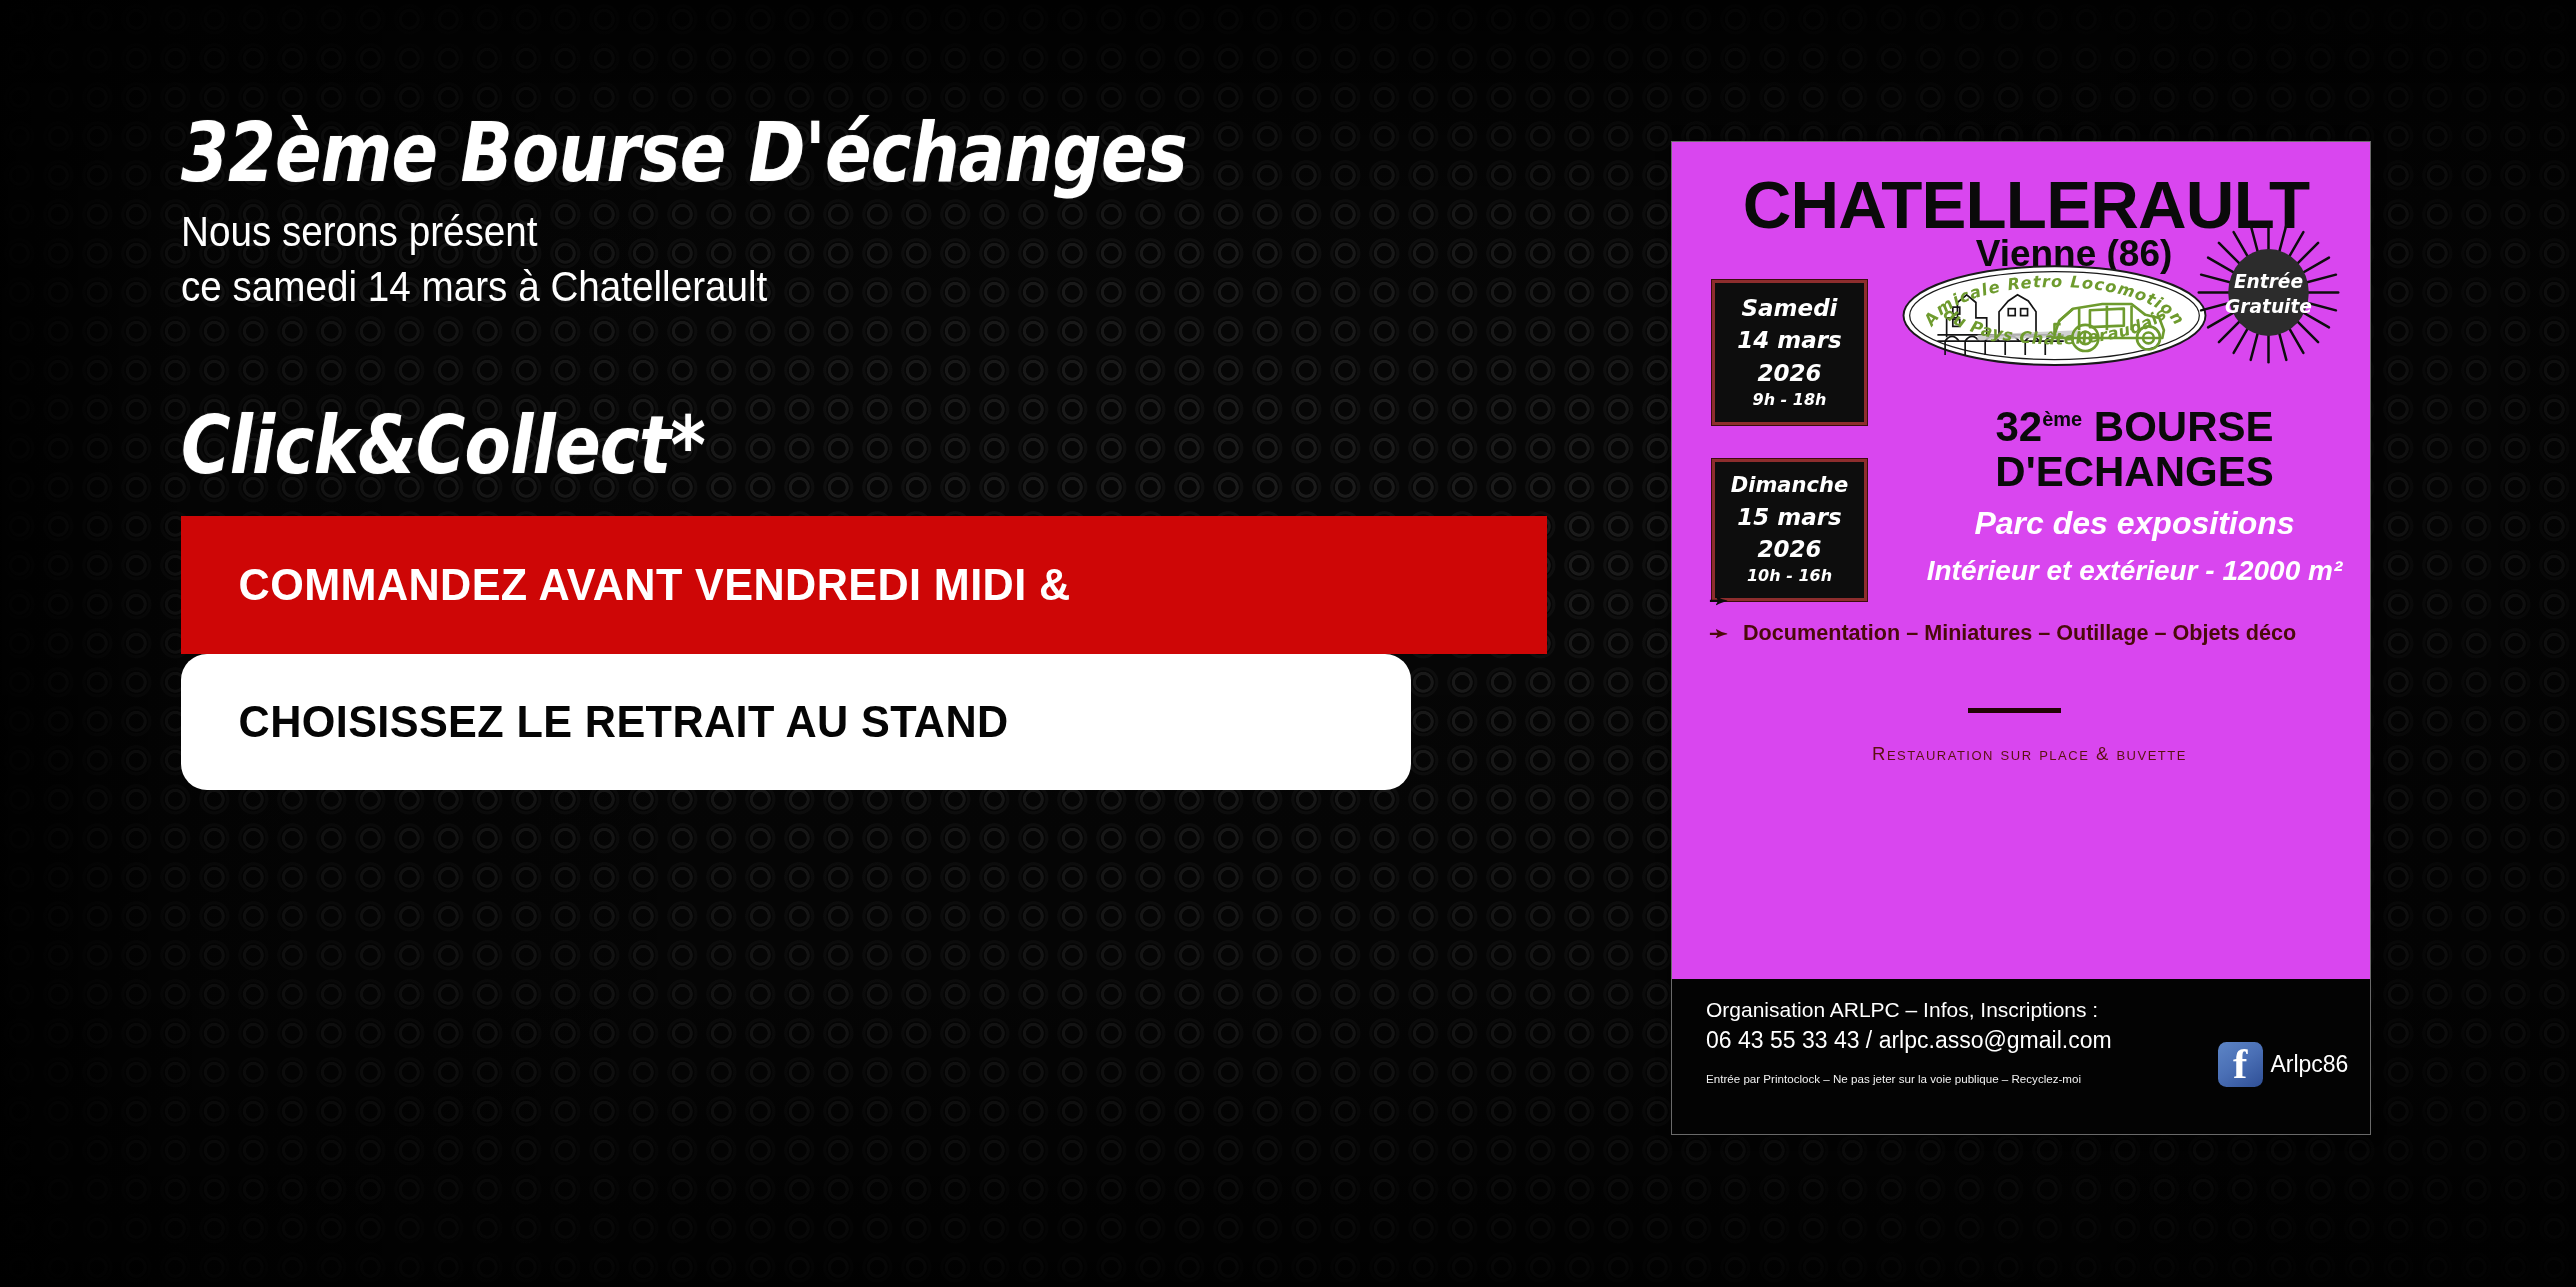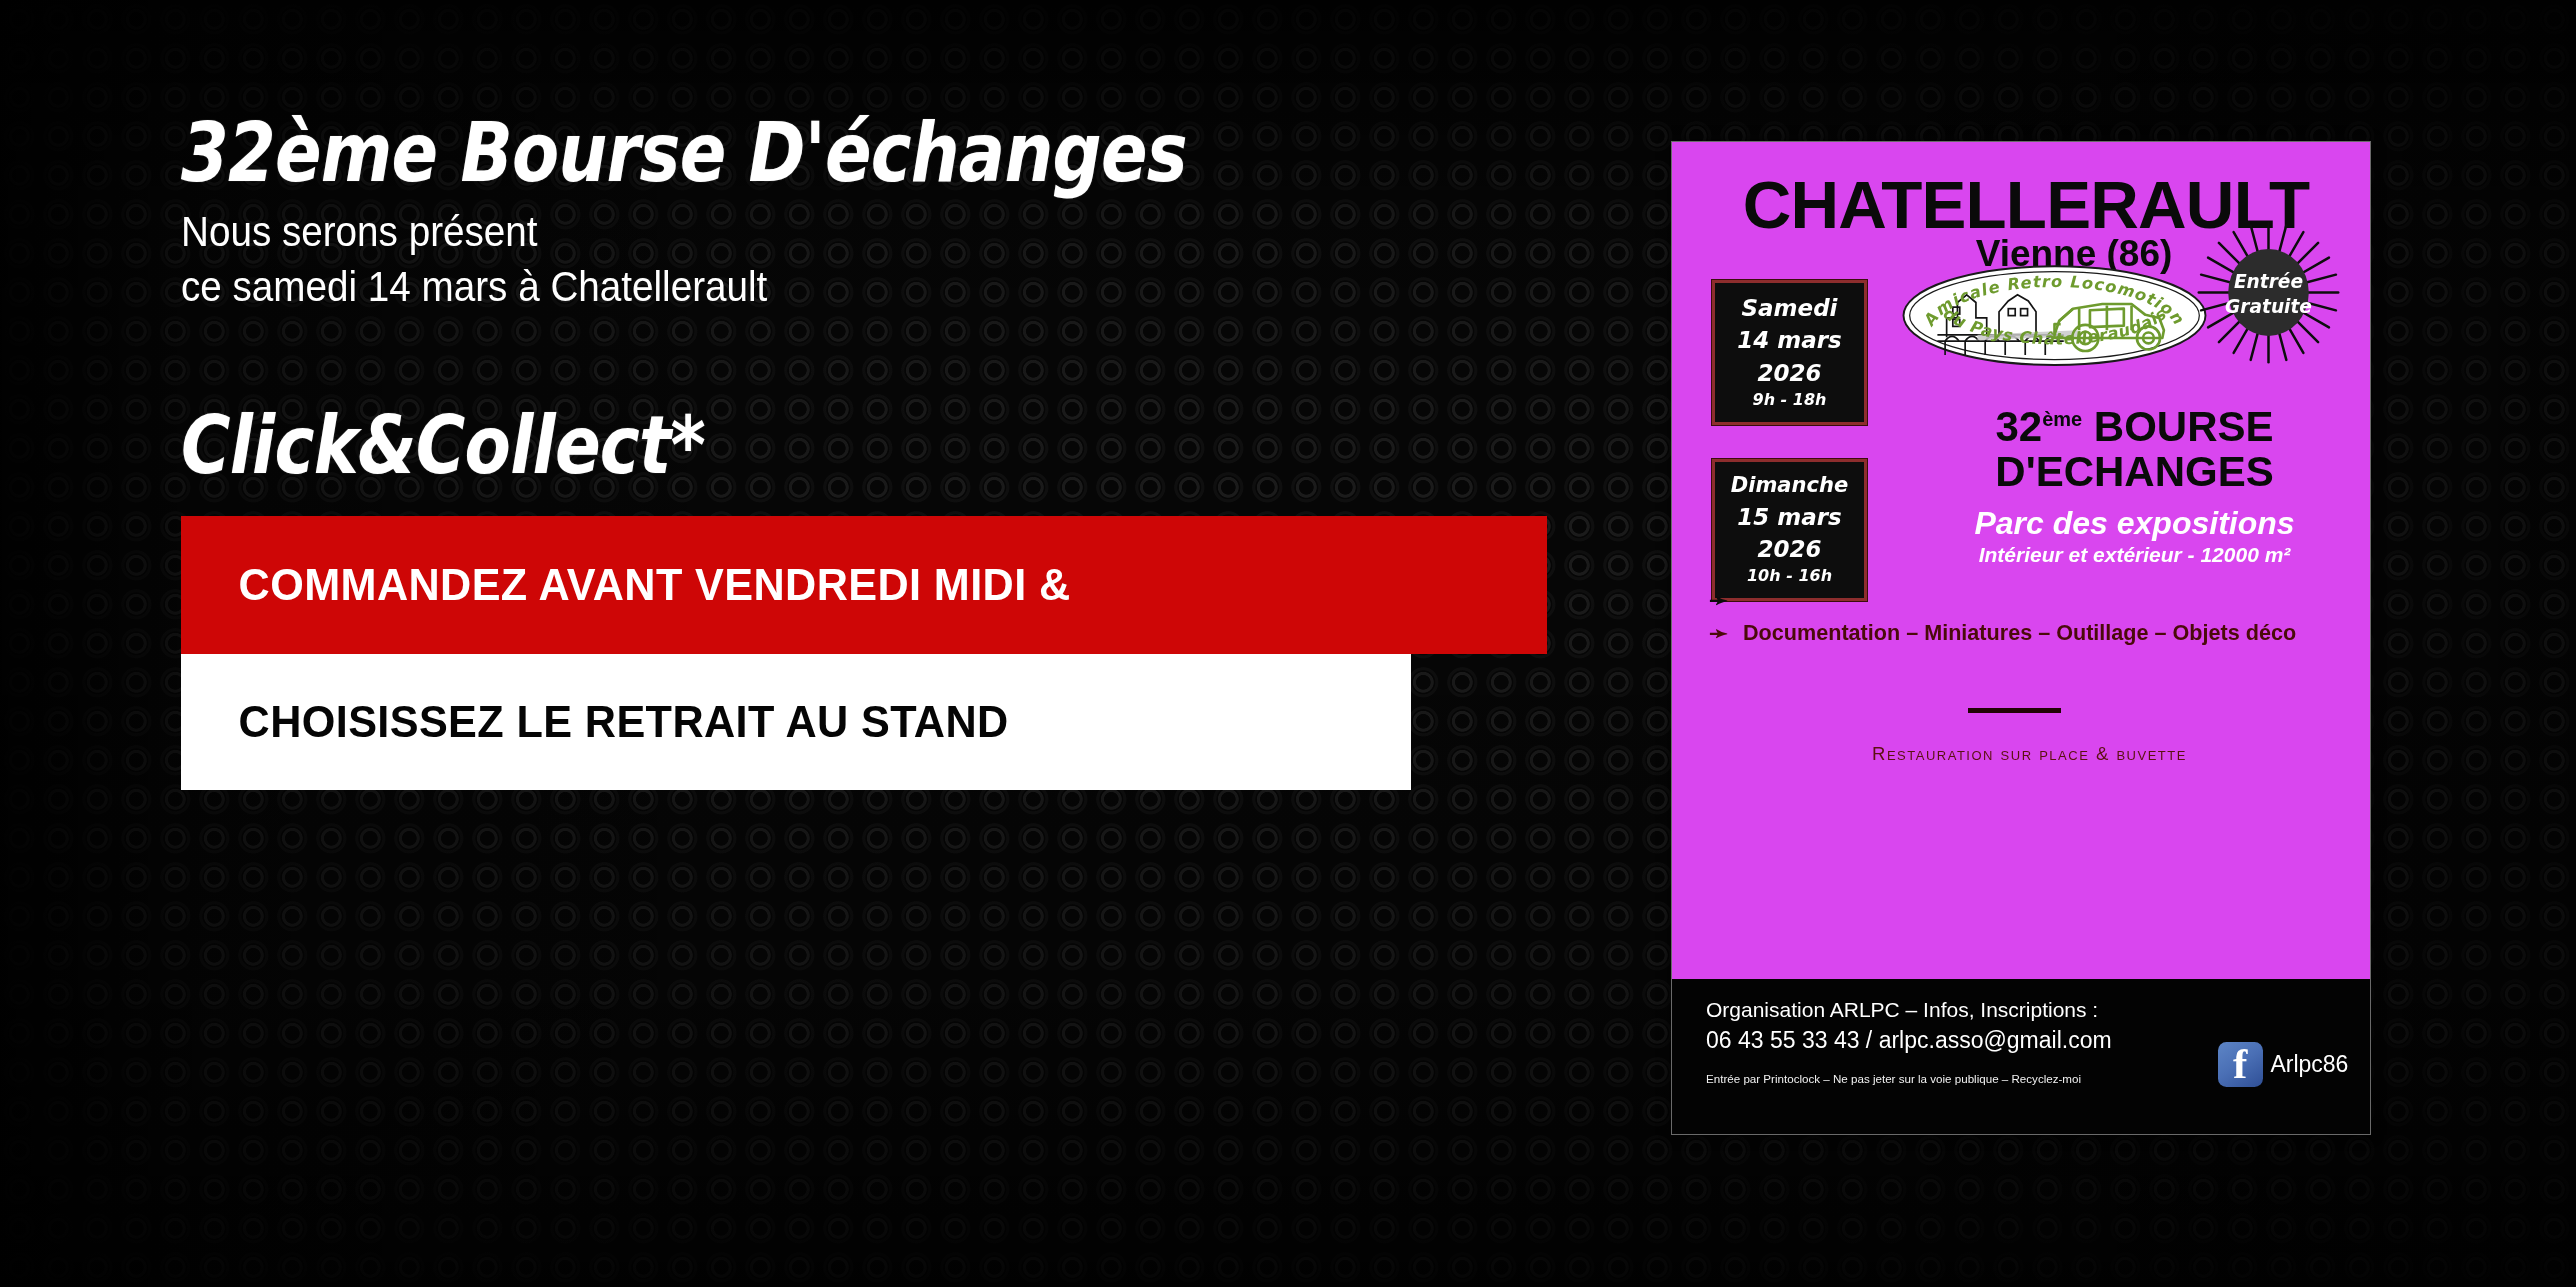--- a/index.html
+++ b/index.html
@@ -102,20 +102,21 @@
 
   #cc-band-red {
     width:1366px; height:138px;
     background:#CE0606;
     color:#ffffff;
   }
   #cc-band-white {
     width:1230px; height:136px;
     background:#ffffff;
     color:#050505;
+    border-radius:26px;
   }
   .cc-text {
     font-family:"Liberation Sans", sans-serif;
     font-size:45px;
     font-weight:700;
     padding-left:60px;
     transform:scaleX(0.96);
     transform-origin:left center;
     white-space:nowrap;
   }
@@ -211,21 +212,21 @@
     position:absolute;
     left:246px; top:363px;
     width:433px;
     text-align:center;
     font-family:"Liberation Sans", sans-serif;
     color:#ffffff;
     font-weight:700;
     font-style:italic;
   }
   #venue .venue-main { font-size:32px; line-height:1.14; }
-  #venue .venue-sub  { font-size:21px; line-height:1.2; margin-top:1px; }
+  #venue .venue-sub  { font-size:28px; line-height:1.2; margin-top:13px; }
 
   
   #poster-bullets {
     position:absolute;
     left:37px; top:444px;
     width:641px;
     font-family:"Liberation Sans", sans-serif;
     font-weight:700;
     color:#0b0b0b;
   }

